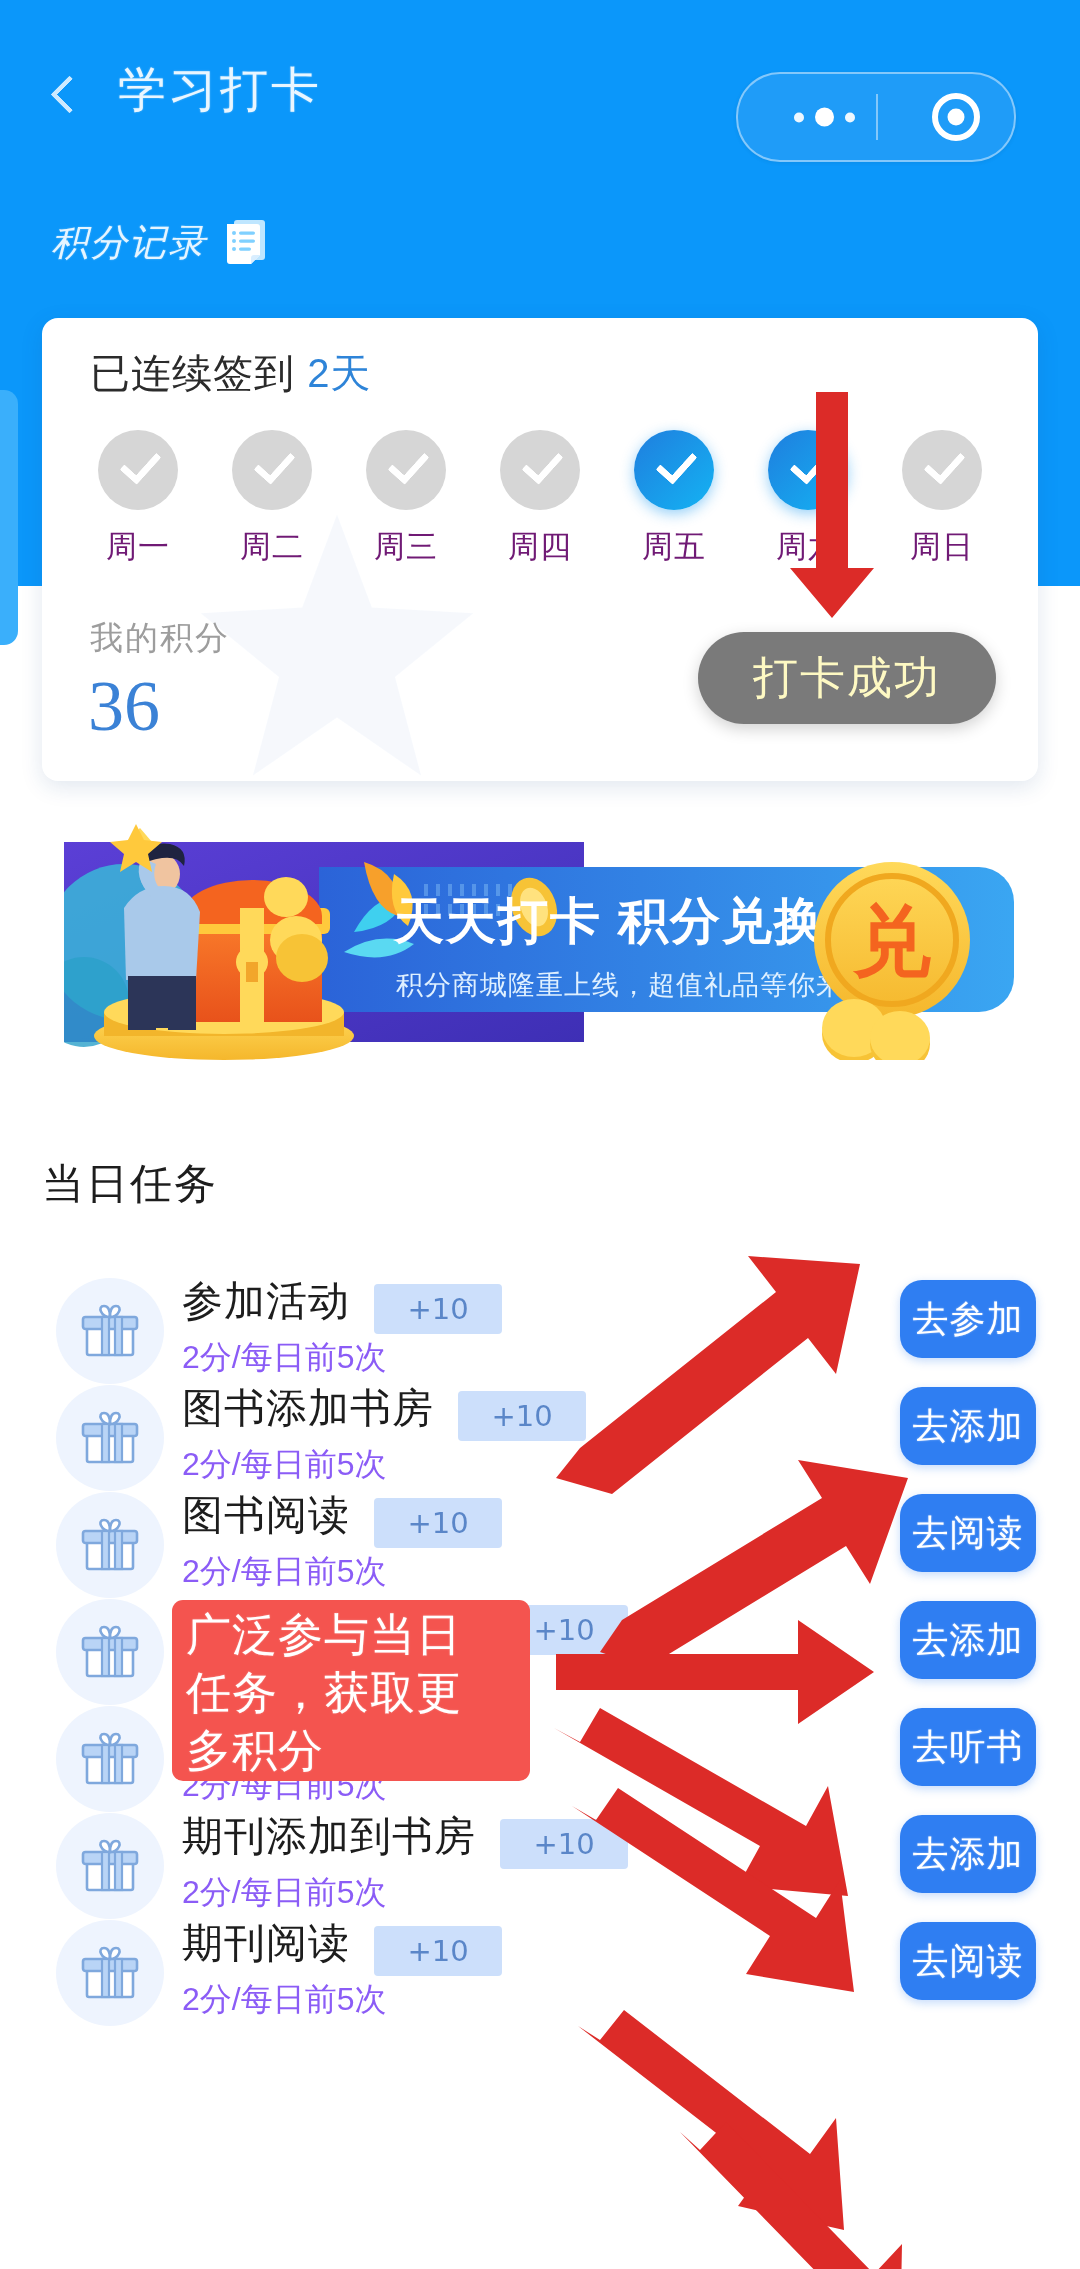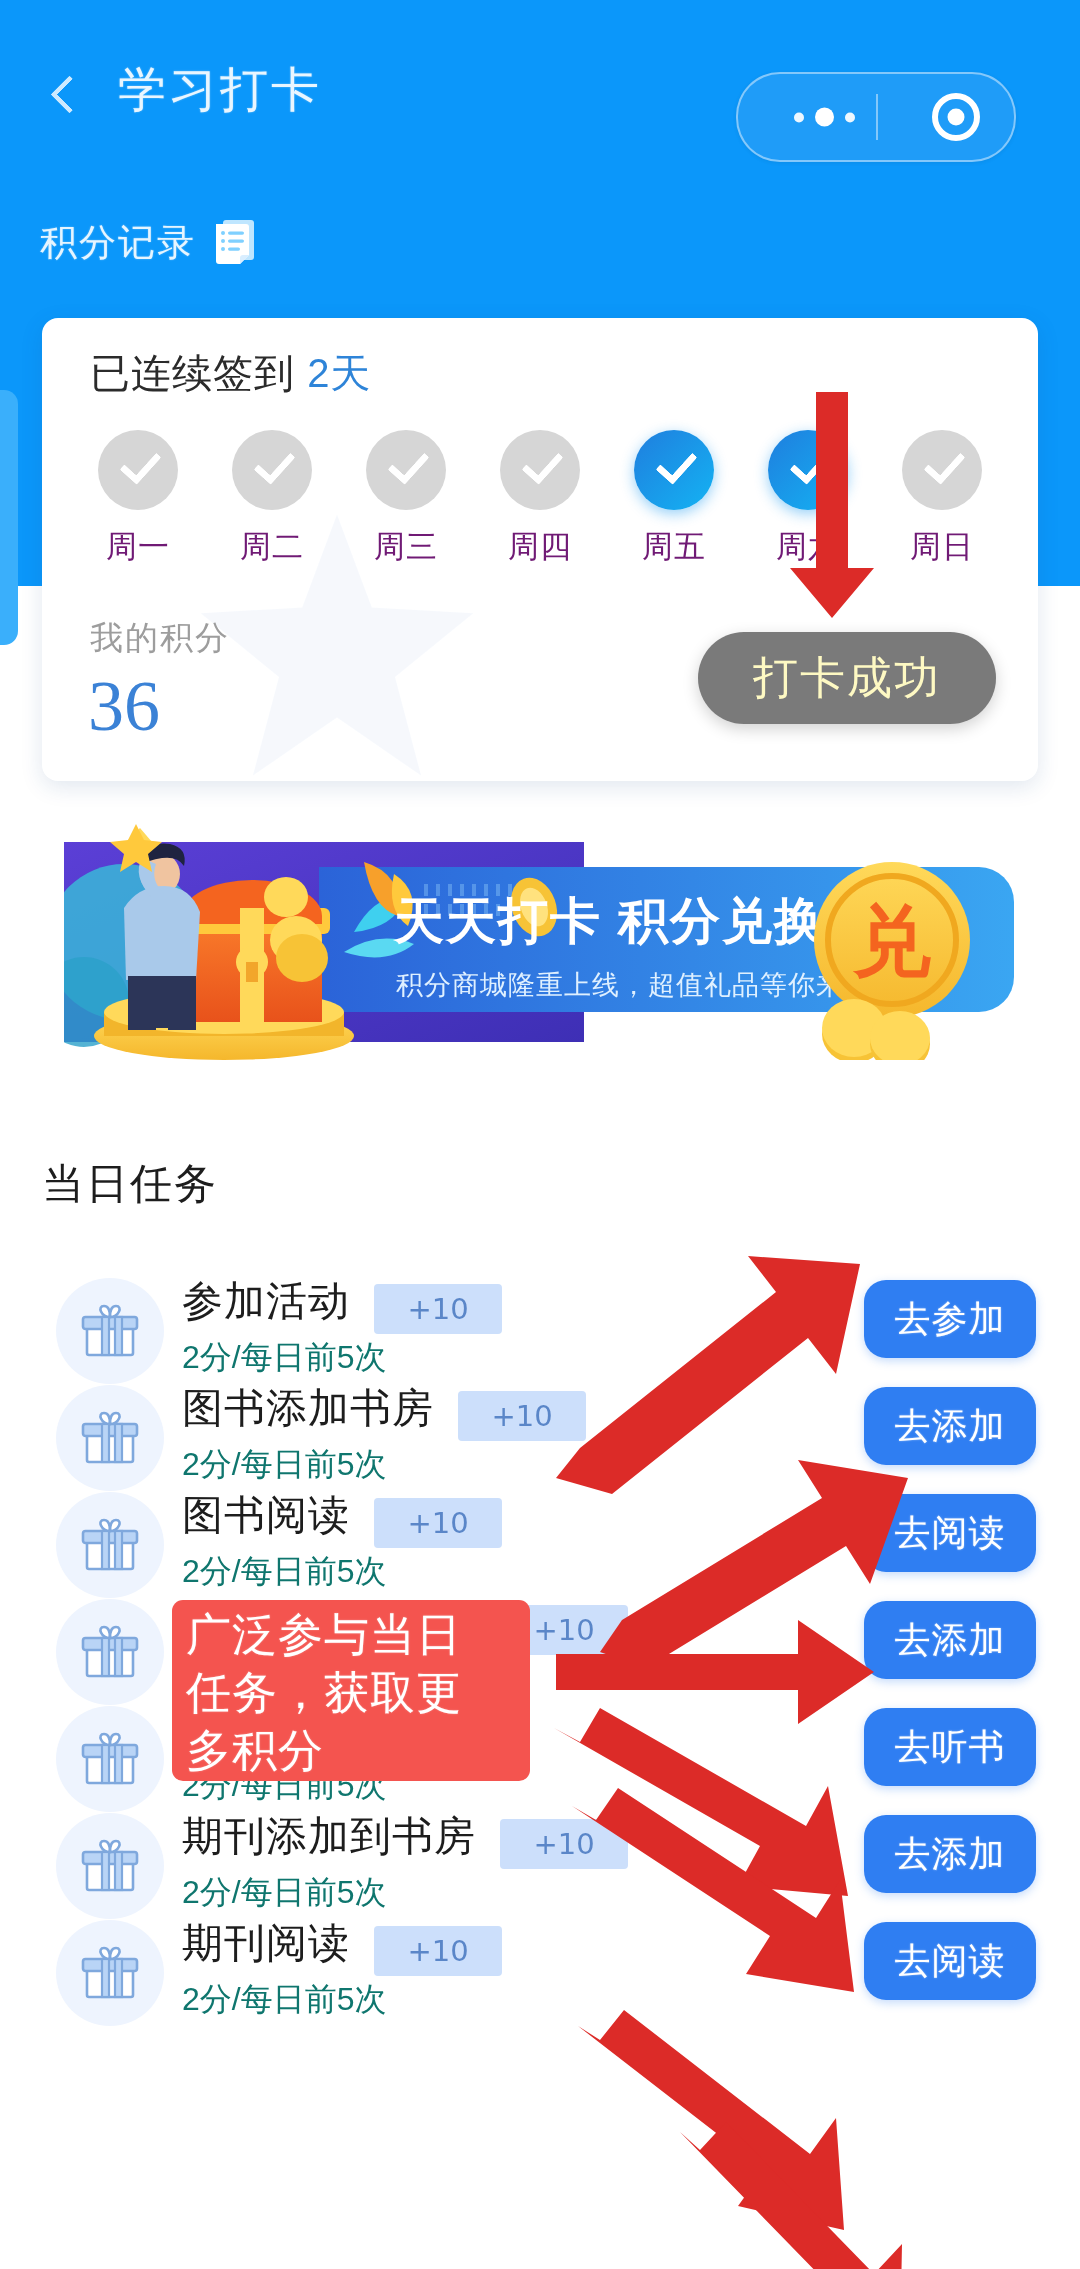--- a/index.html
+++ b/index.html
@@ -53,22 +53,23 @@
     position:absolute;right:34px;top:50%;transform:translateY(-50%);
     width:48px;height:48px;border-radius:50%;
     border:6px solid #ffffff;box-sizing:border-box;
   }
   .capsule .target:after{
     content:"";position:absolute;left:50%;top:50%;transform:translate(-50%,-50%);
     width:17px;height:17px;border-radius:50%;background:#ffffff;
   }
   
   .points-record{
-    position:absolute;left:40px;top:218px;display:flex;align-items:center;gap:18px;
+    position:absolute;left:51px;top:218px;display:flex;align-items:center;gap:18px;
     cursor:pointer;
+    font-style:italic;
   }
   .points-record .pr-label{
     font-size:37px;color:#e6f5ff;letter-spacing:2px;
     text-shadow:0 0 2px rgba(255,255,255,.4);
   }
   .doc-icon{position:relative;width:42px;height:48px;display:block;}
 
   
   .side-peek{
     position:absolute;left:-28px;top:390px;width:46px;height:255px;
@@ -146,25 +147,25 @@
     white-space:nowrap;
   }
   .task .t-badge{
     position:absolute;top:6px;height:50px;min-width:96px;padding:0 16px;
     border-radius:4px;background:#ccdffb;
     display:flex;align-items:center;justify-content:center;
     font-size:29px;color:#5a86c8;
     font-family:"DejaVu Sans",sans-serif;
   }
   .task .t-sub{
-    position:absolute;left:182px;top:58px;font-size:32px;color:#0f766e;letter-spacing:0px;
+    position:absolute;left:182px;top:58px;font-size:32px;color:#8b5cf6;letter-spacing:0px;
     white-space:nowrap;
   }
   .task .t-btn{
-    position:absolute;right:44px;top:2px;width:172px;height:78px;border-radius:22px;
+    position:absolute;right:44px;top:2px;width:136px;height:78px;border-radius:22px;
     background:#2f7ef2;display:flex;align-items:center;justify-content:center;
     box-shadow:0 3px 10px rgba(47,126,242,.28);
   }
   .task .t-btn span{
     font-size:36px;color:#ffffff;letter-spacing:1px;
     text-shadow:0 0 2px rgba(255,255,255,.5);
   }
 
   
   .anno-arrows{position:absolute;left:0;top:0;width:1080px;height:2269px;pointer-events:none;}

